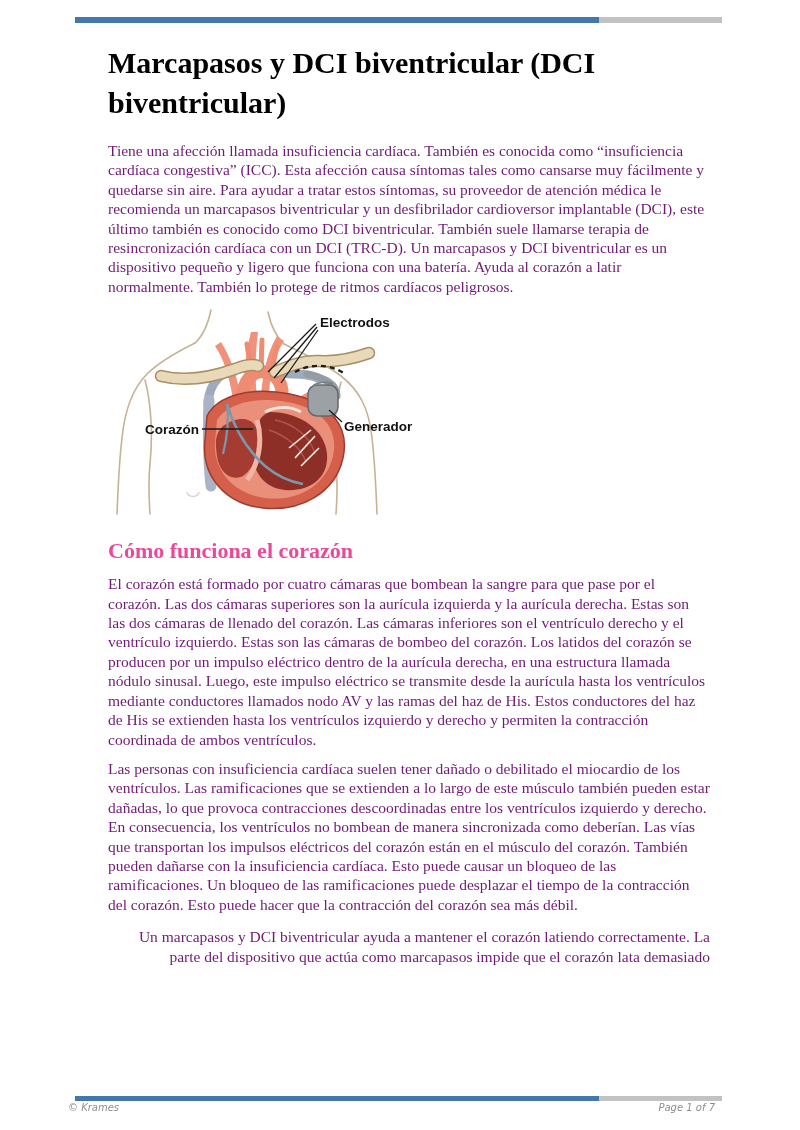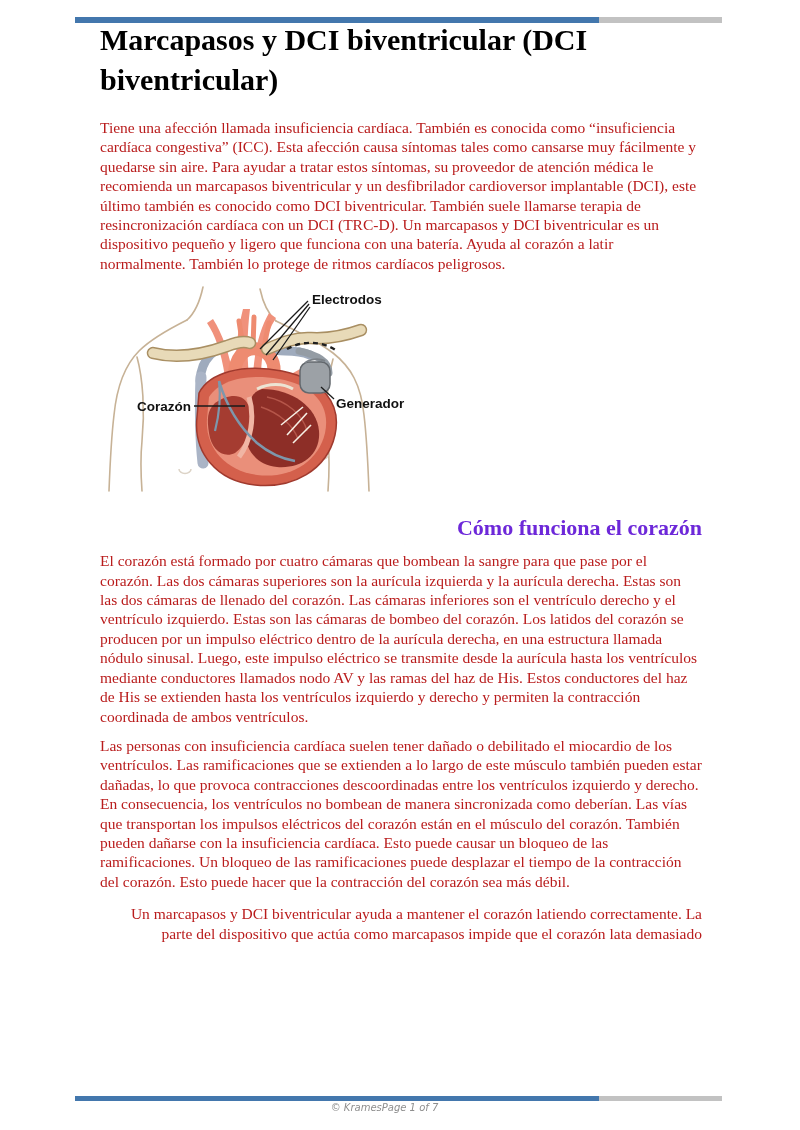--- a/index.html
+++ b/index.html
@@ -14,52 +14,51 @@
   .rule {
     position: absolute; left: 75px; width: 647px; height: 6px;
     display: flex;
   }
   .rule-top { top: 17px; }
   .rule-bottom { top: 1096px; height: 5px; }
   .rule .blue { width: 81%; background: #4377ad; }
   .rule .gray { flex: 1; background: #c2c2c2; }
 
   .content {
-    position: absolute; left: 100px; top: 0; width: 602px;
-    padding-top: 20px;
+    position: absolute; left: 108px; top: 0; width: 602px;
+    padding-top: 43px;
   }
   h1 {
     margin: 0; font-size: 30px; line-height: 40px; font-weight: bold;
     font-family: "Liberation Serif", serif; color: #000;
   }
   p.body-text {
     margin: 18px 0 0 0; font-size: 15.5px; line-height: 19.4px;
-    text-align: left; color: #b91c1c;
+    text-align: left; color: #701a75;
   }
   h2 {
     margin: 0; font-size: 22px; line-height: 27px; font-weight: bold;
-    color: #6d28d9;
-    text-align: right;
+    color: #ec4899;
   }
   .h2-first { margin-top: 21px; }
   .h2-second { margin-top: 17px; }
   p.after-head { margin-top: 10px; }
   p.closing { margin-top: 13px; text-align: right; }
 
   figure.anatomy {
     margin: 12px 0 0 -3px; padding: 0; width: 336px; height: 208px;
   }
   .fig-label {
     font-family: "Liberation Sans", sans-serif;
     font-size: 13.5px; font-weight: bold; fill: #111;
   }
 
   .footer-meta {
-    position: absolute; left: 61px; top: 1102px; width: 647px;
-    display: flex; justify-content: center;
+    position: absolute; left: 68px; top: 1102px; width: 647px;
+    display: flex; justify-content: space-between;
     font-family: "DejaVu Sans", sans-serif;
     font-style: italic; font-size: 10px; color: #8e8e8e;
   }
 </style>
 </head>
 <body>
 
 <div class="rule rule-top">
   <div class="blue"></div>
   <div class="gray"></div>

